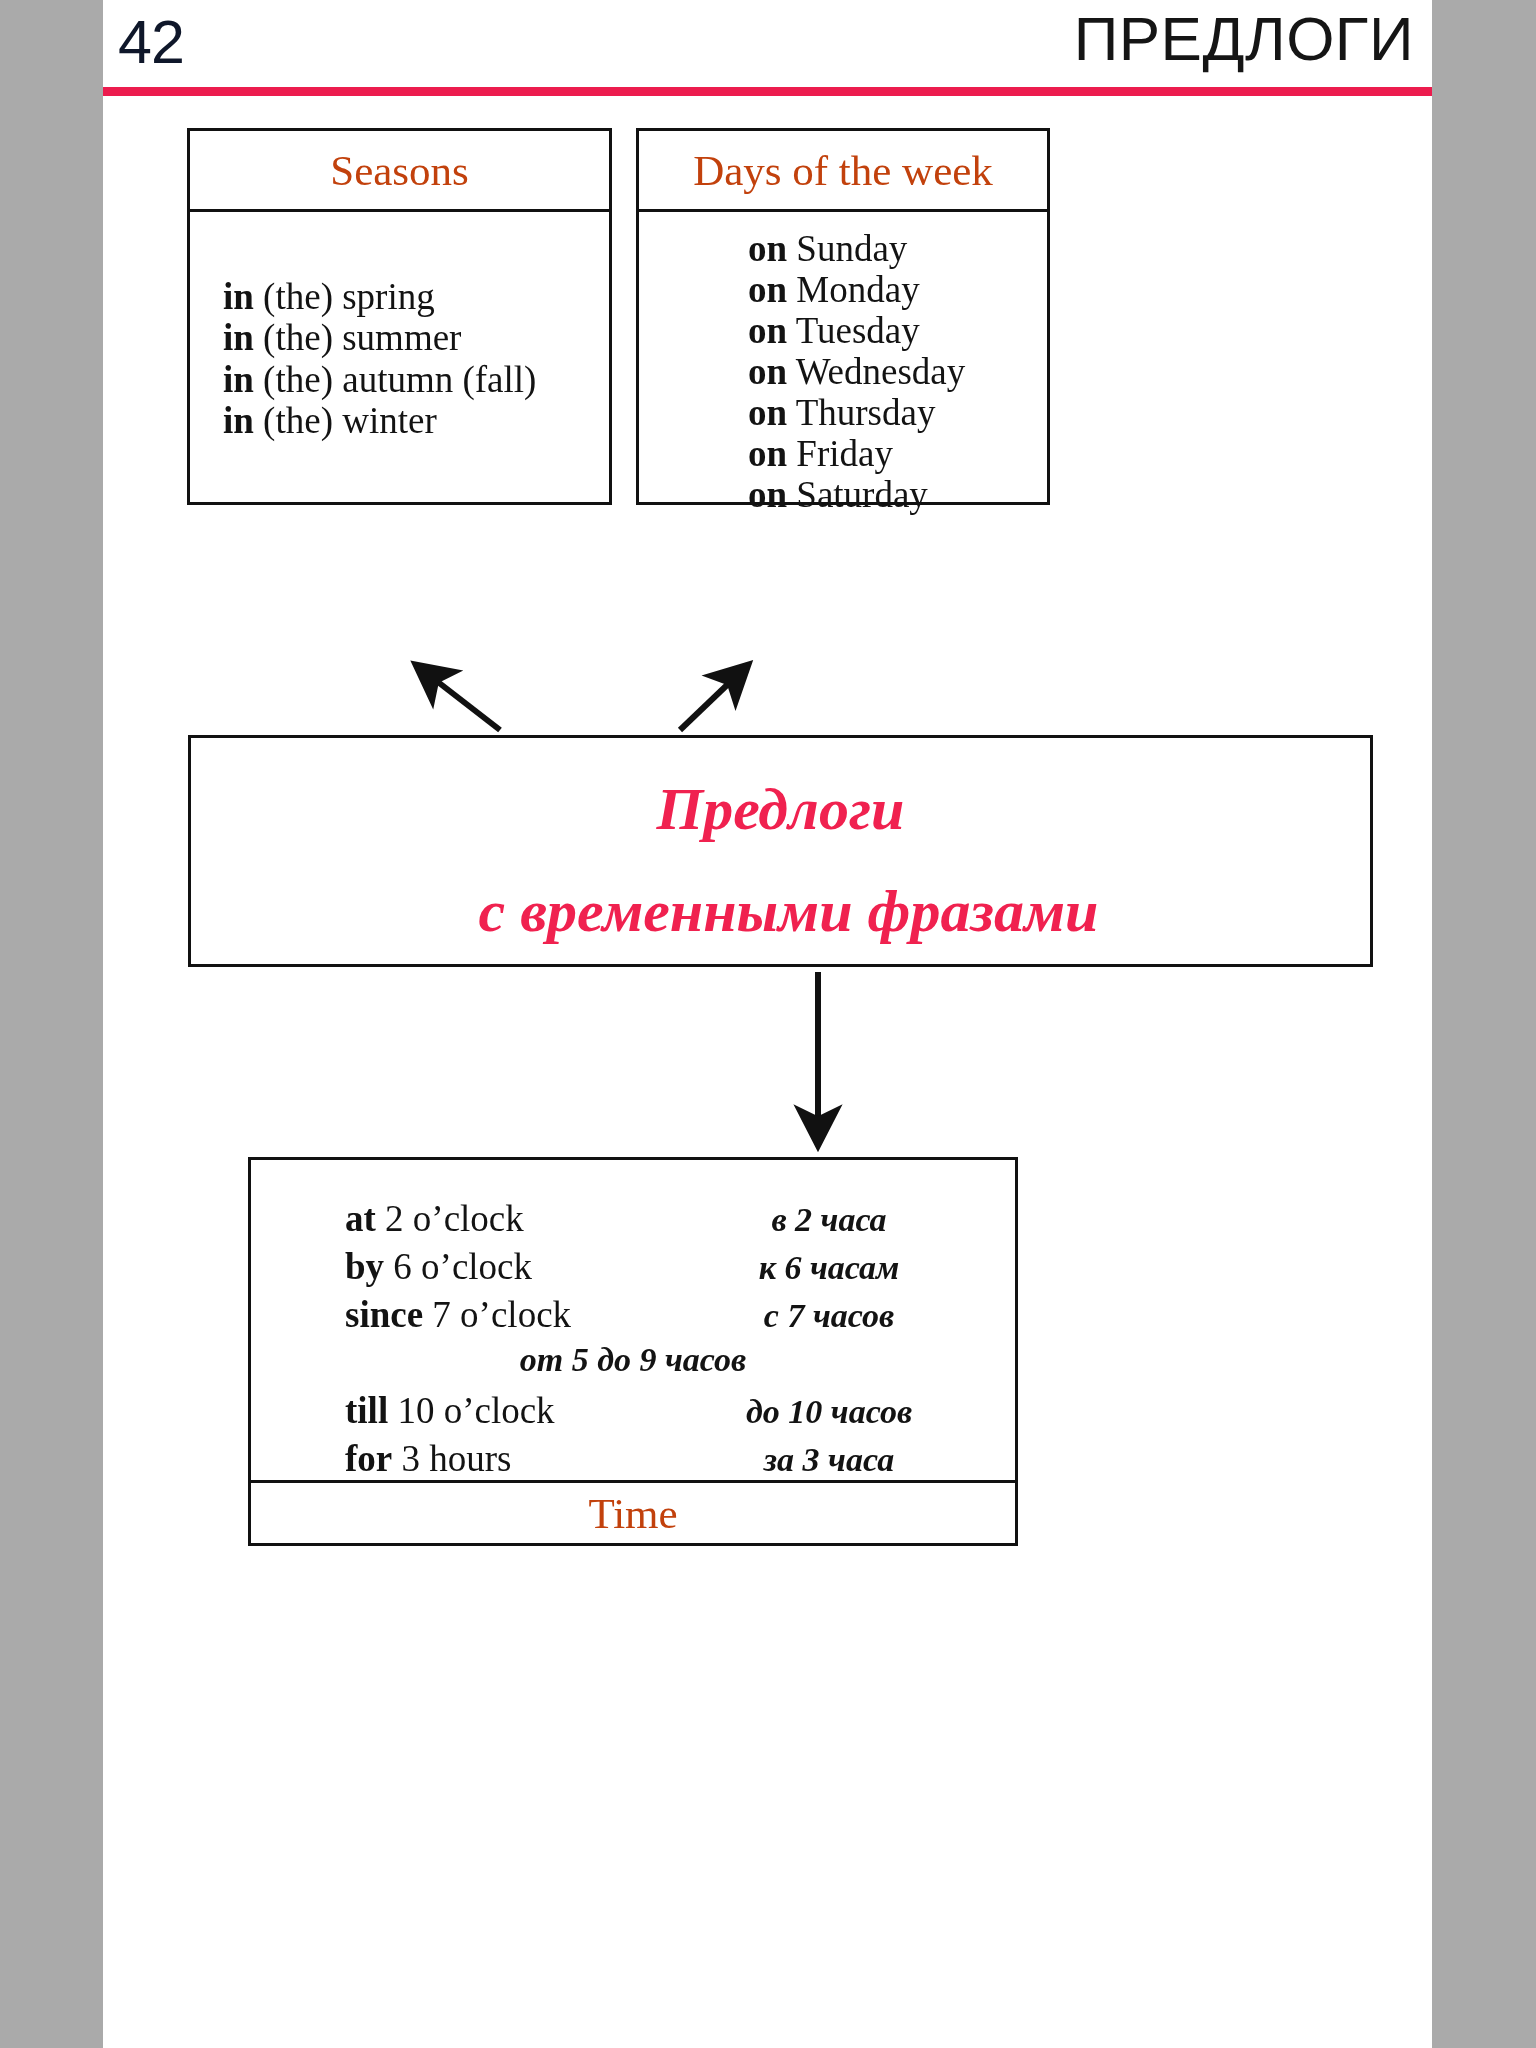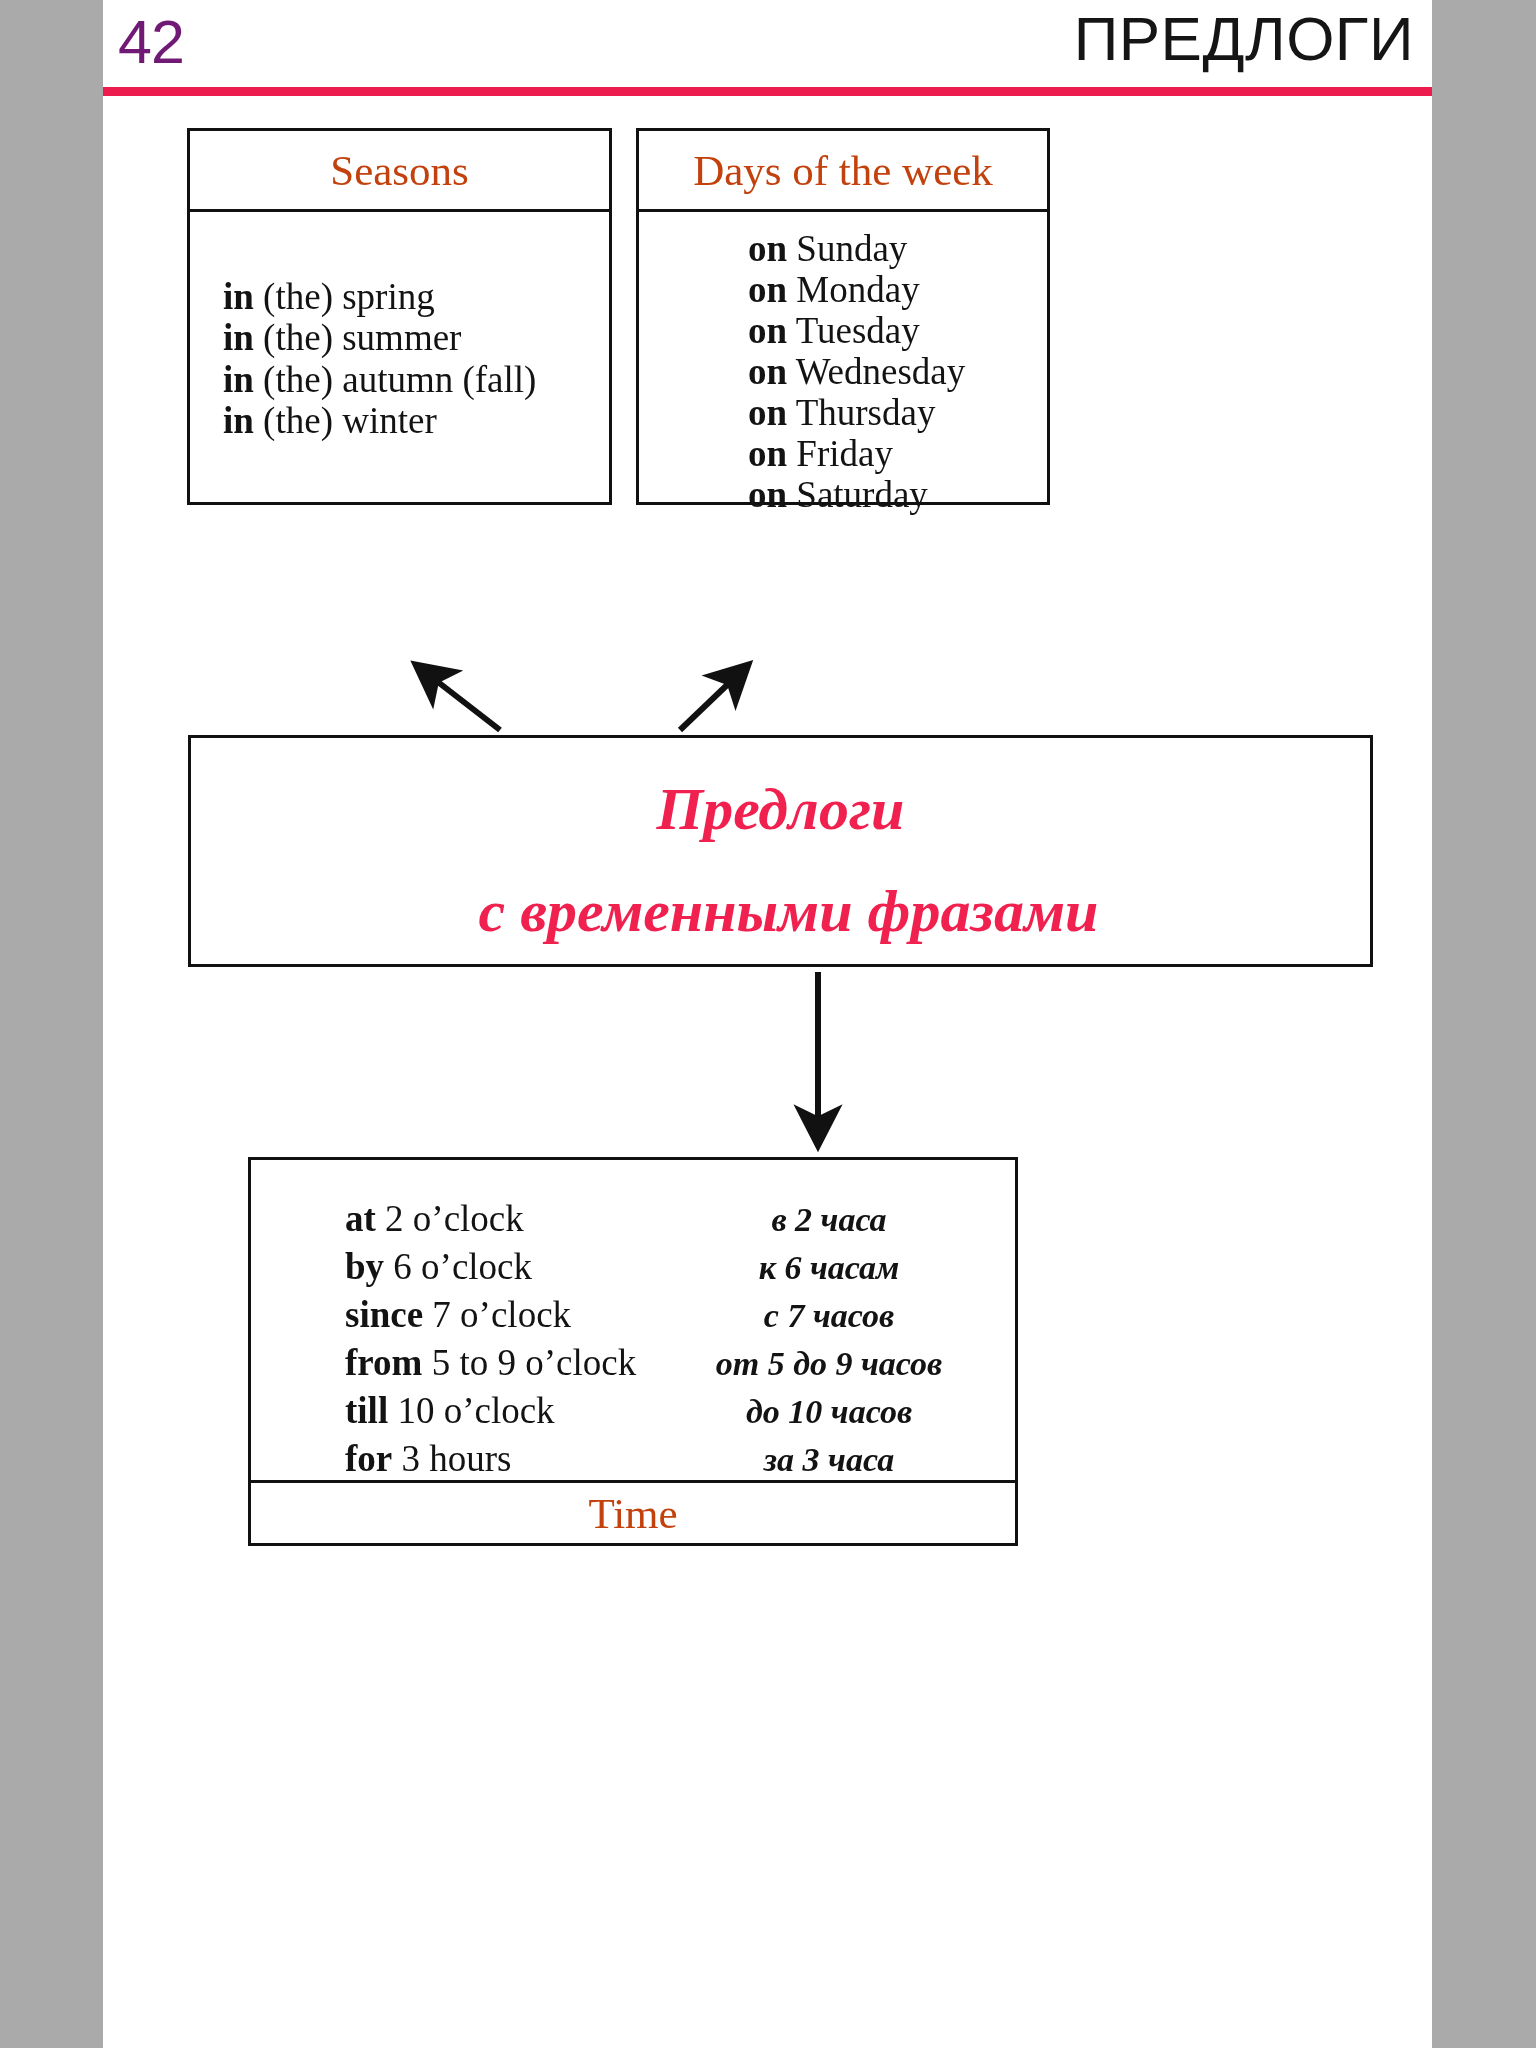--- a/index.html
+++ b/index.html
@@ -46,21 +46,21 @@
     width: 1329px;
     height: 100px;
   }
   .page-number {
     position: absolute;
     left: 15px;
     top: 12px;
     font-family: "Liberation Sans", "DejaVu Sans", sans-serif;
     font-size: 61px;
     font-weight: 400;
-    color: #701a75;
+    color: #0f172a;
     letter-spacing: -1px;
     line-height: 1;
   }
   .header-title {
     position: absolute;
     right: 18px;
     top: 8px;
     font-family: "Liberation Sans", "DejaVu Sans", sans-serif;
     font-size: 62px;
     font-weight: 400;
@@ -299,21 +299,20 @@
         </div>
         <div class="time-row">
           <div class="time-en"><b>by</b><span> 6 o’clock</span></div>
           <div class="time-ru">к 6 часам</div>
         </div>
         <div class="time-row">
           <div class="time-en"><b>since</b><span> 7 o’clock</span></div>
           <div class="time-ru">с 7 часов</div>
         </div>
         <div class="time-row">
-          <div class="time-en"><b>from</b><span> 5 to 9 o’clock</span></div>
           <div class="time-ru">от 5 до 9 часов</div>
         </div>
         <div class="time-row">
           <div class="time-en"><b>till</b><span> 10 o’clock</span></div>
           <div class="time-ru">до 10 часов</div>
         </div>
         <div class="time-row">
           <div class="time-en"><b>for</b><span> 3 hours</span></div>
           <div class="time-ru">за 3 часа</div>
         </div>

